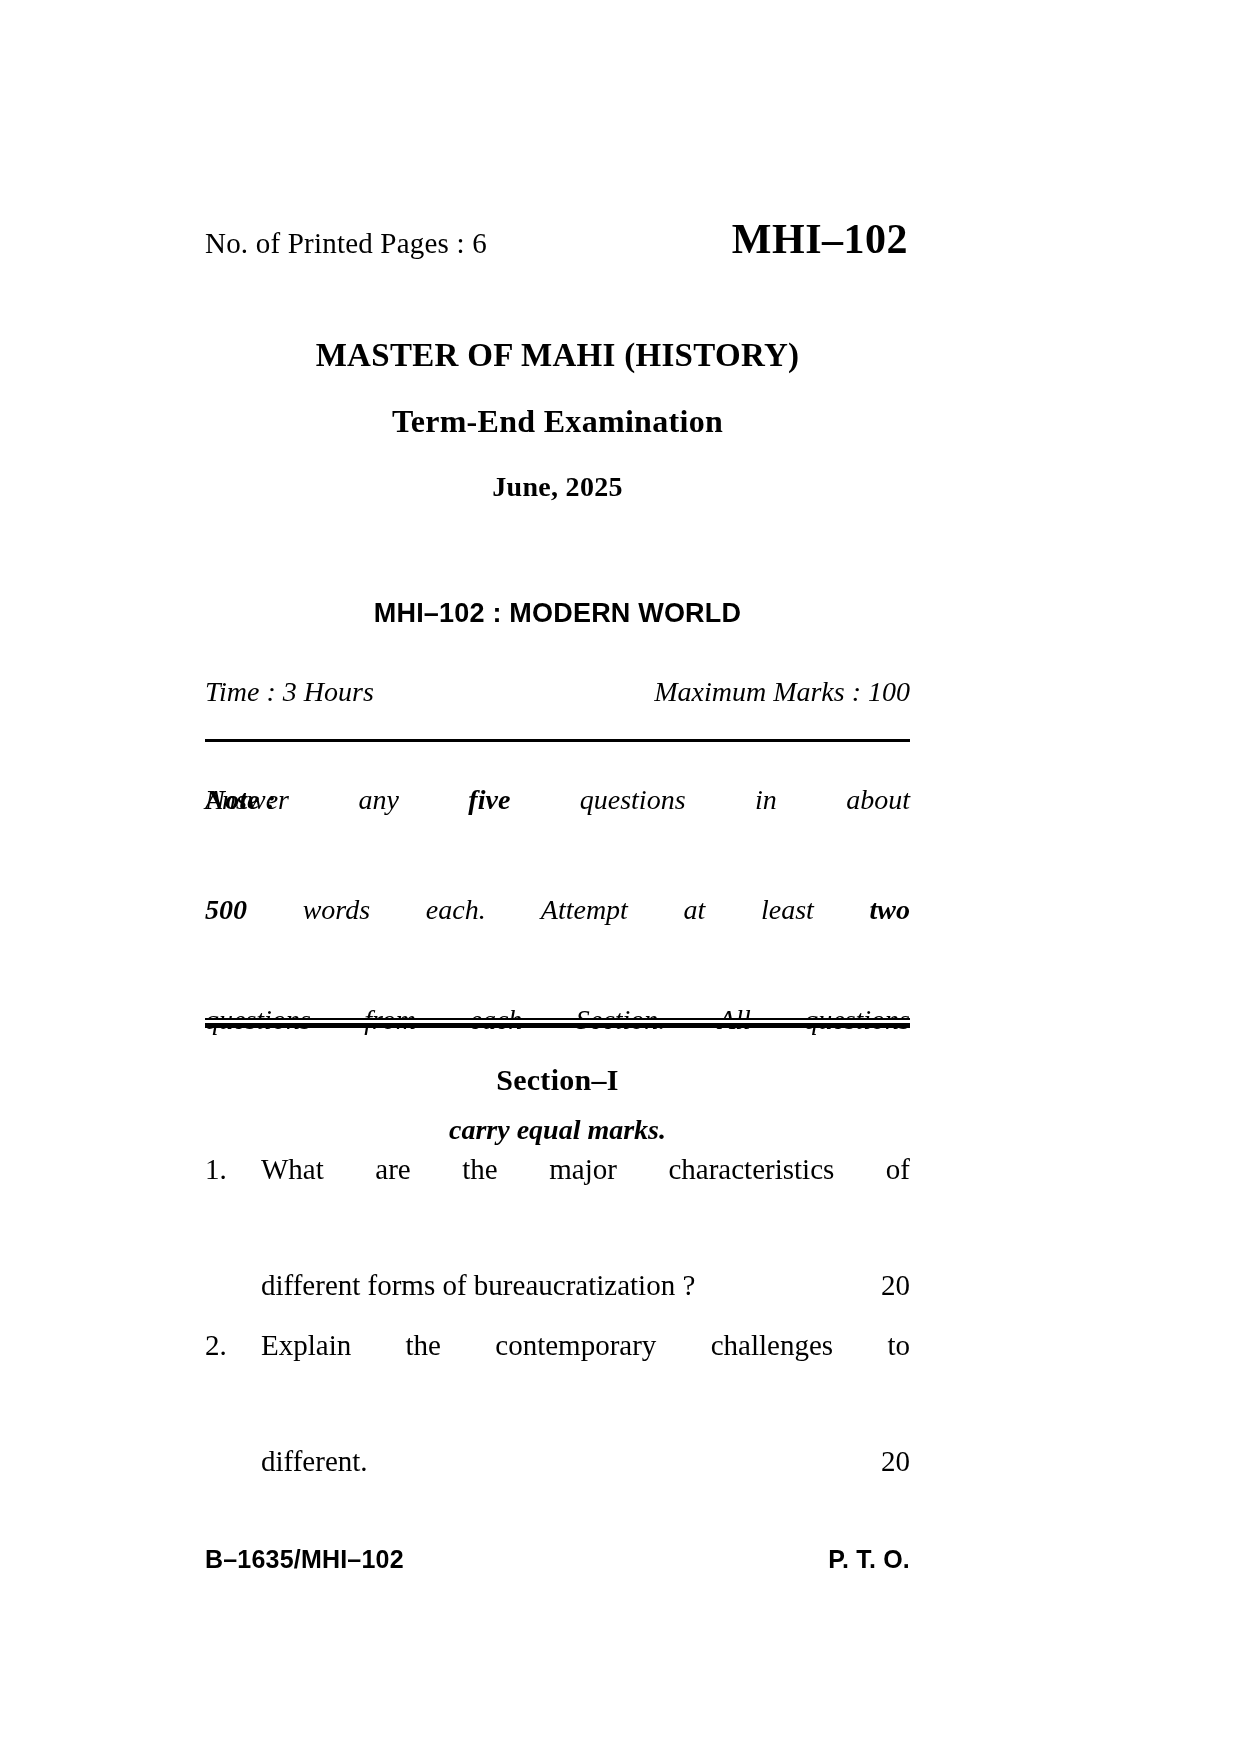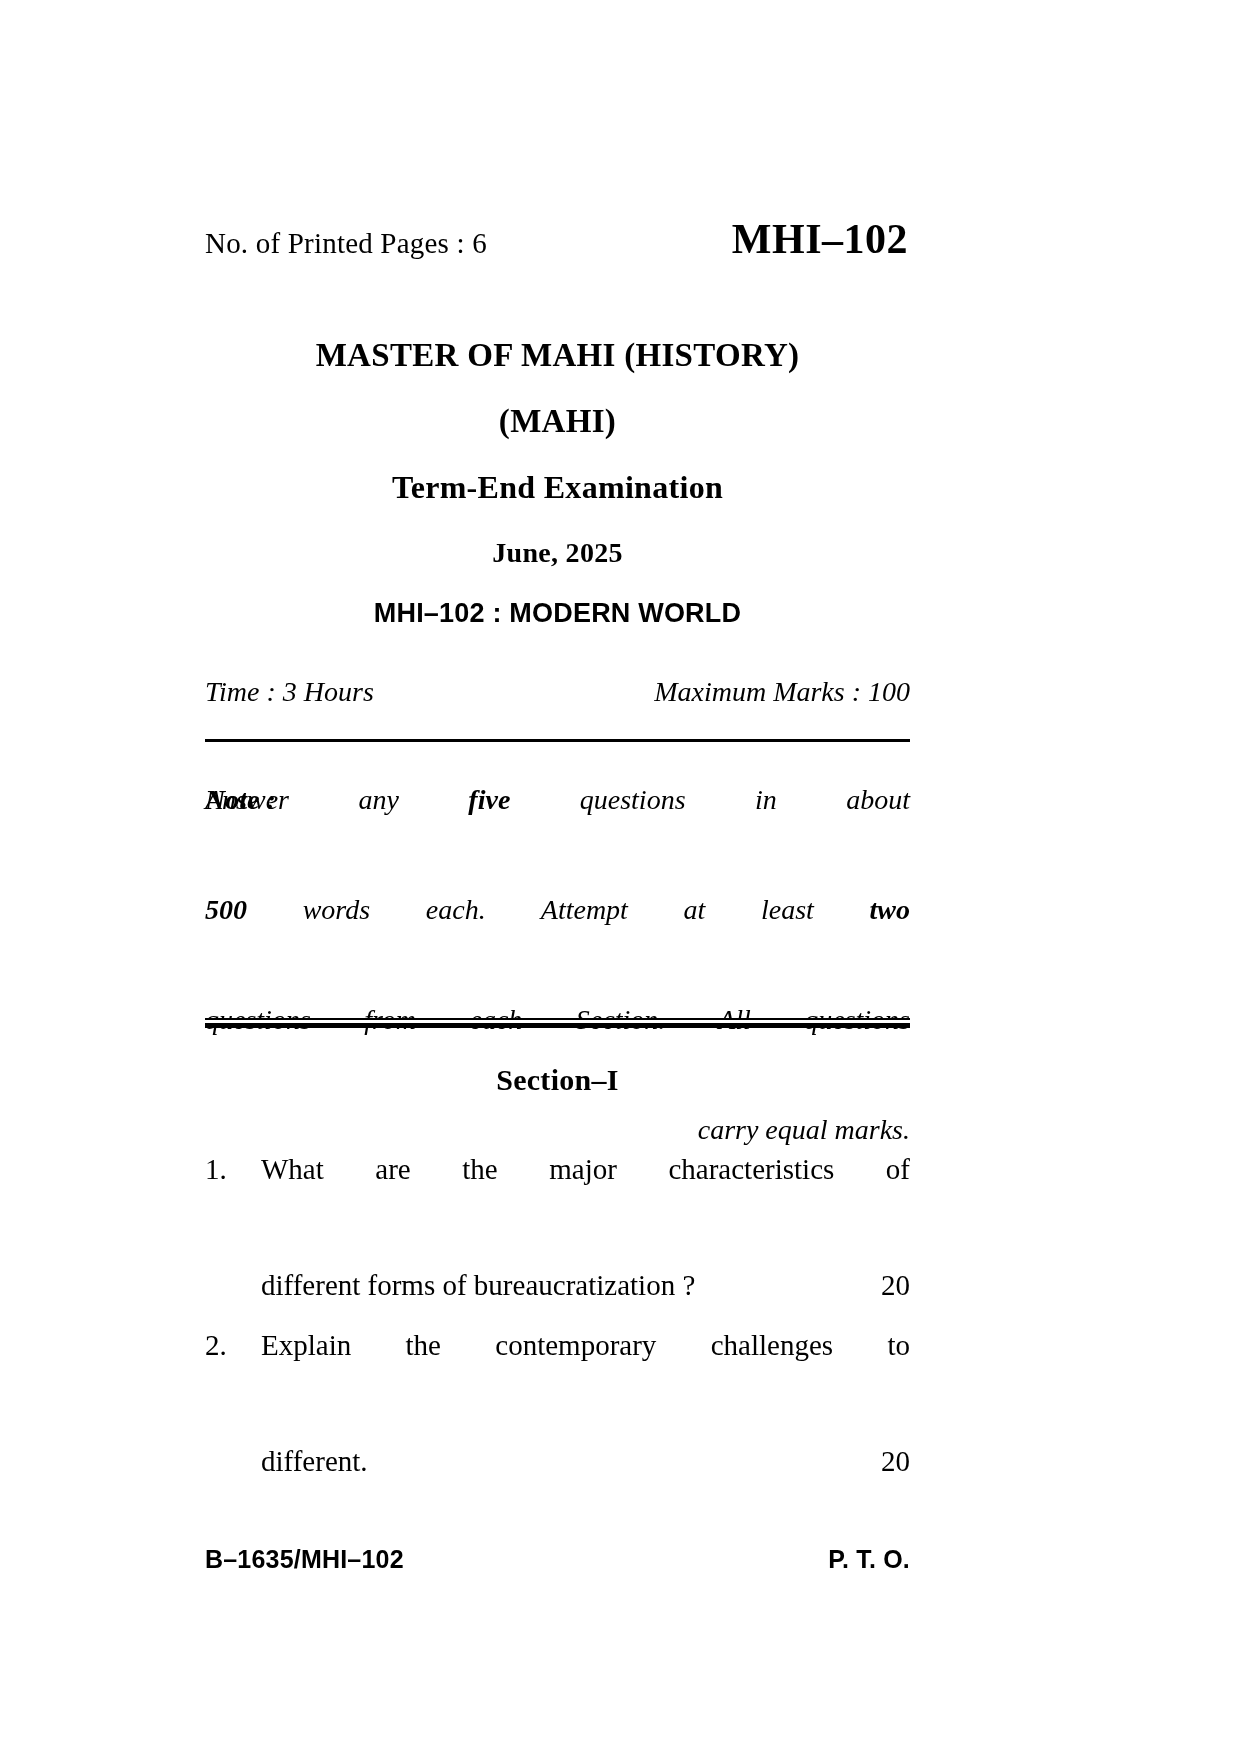--- a/index.html
+++ b/index.html
@@ -135,21 +135,22 @@
   }
   .note-text {
     text-align: justify;
     text-justify: inter-word;
   }
   .note-text .em {
     font-weight: bold;
     font-style: italic;
   }
   .note-text .lastline {
-    text-align: right;
+    text-align: center;
+    font-weight: bold;
   }
 
   .rule-double {
     position: absolute;
     left: 0;
     top: 1018px;
     width: 705px;
   }
   .rule-double .r-thin {
     width: 100%;
@@ -253,21 +254,20 @@
 
   <div class="content">
 
     <div class="header-row">
       <div class="printed-pages">No. of Printed Pages : 6</div>
       <div class="paper-code">MHI–102</div>
     </div>
 
     <div class="title-block">
       <div class="t-line t-degree">MASTER OF MAHI (HISTORY)</div>
-      <div class="t-line t-abbr">(MAHI)</div>
       <div class="t-line t-exam">Term-End Examination</div>
       <div class="t-line t-session">June, 2025</div>
     </div>
 
     <div class="subject-line">MHI–102 : MODERN WORLD</div>
 
     <div class="time-marks">
       <div class="tm-left">Time : 3 Hours</div>
       <div class="tm-right">Maximum Marks : 100</div>
     </div>

